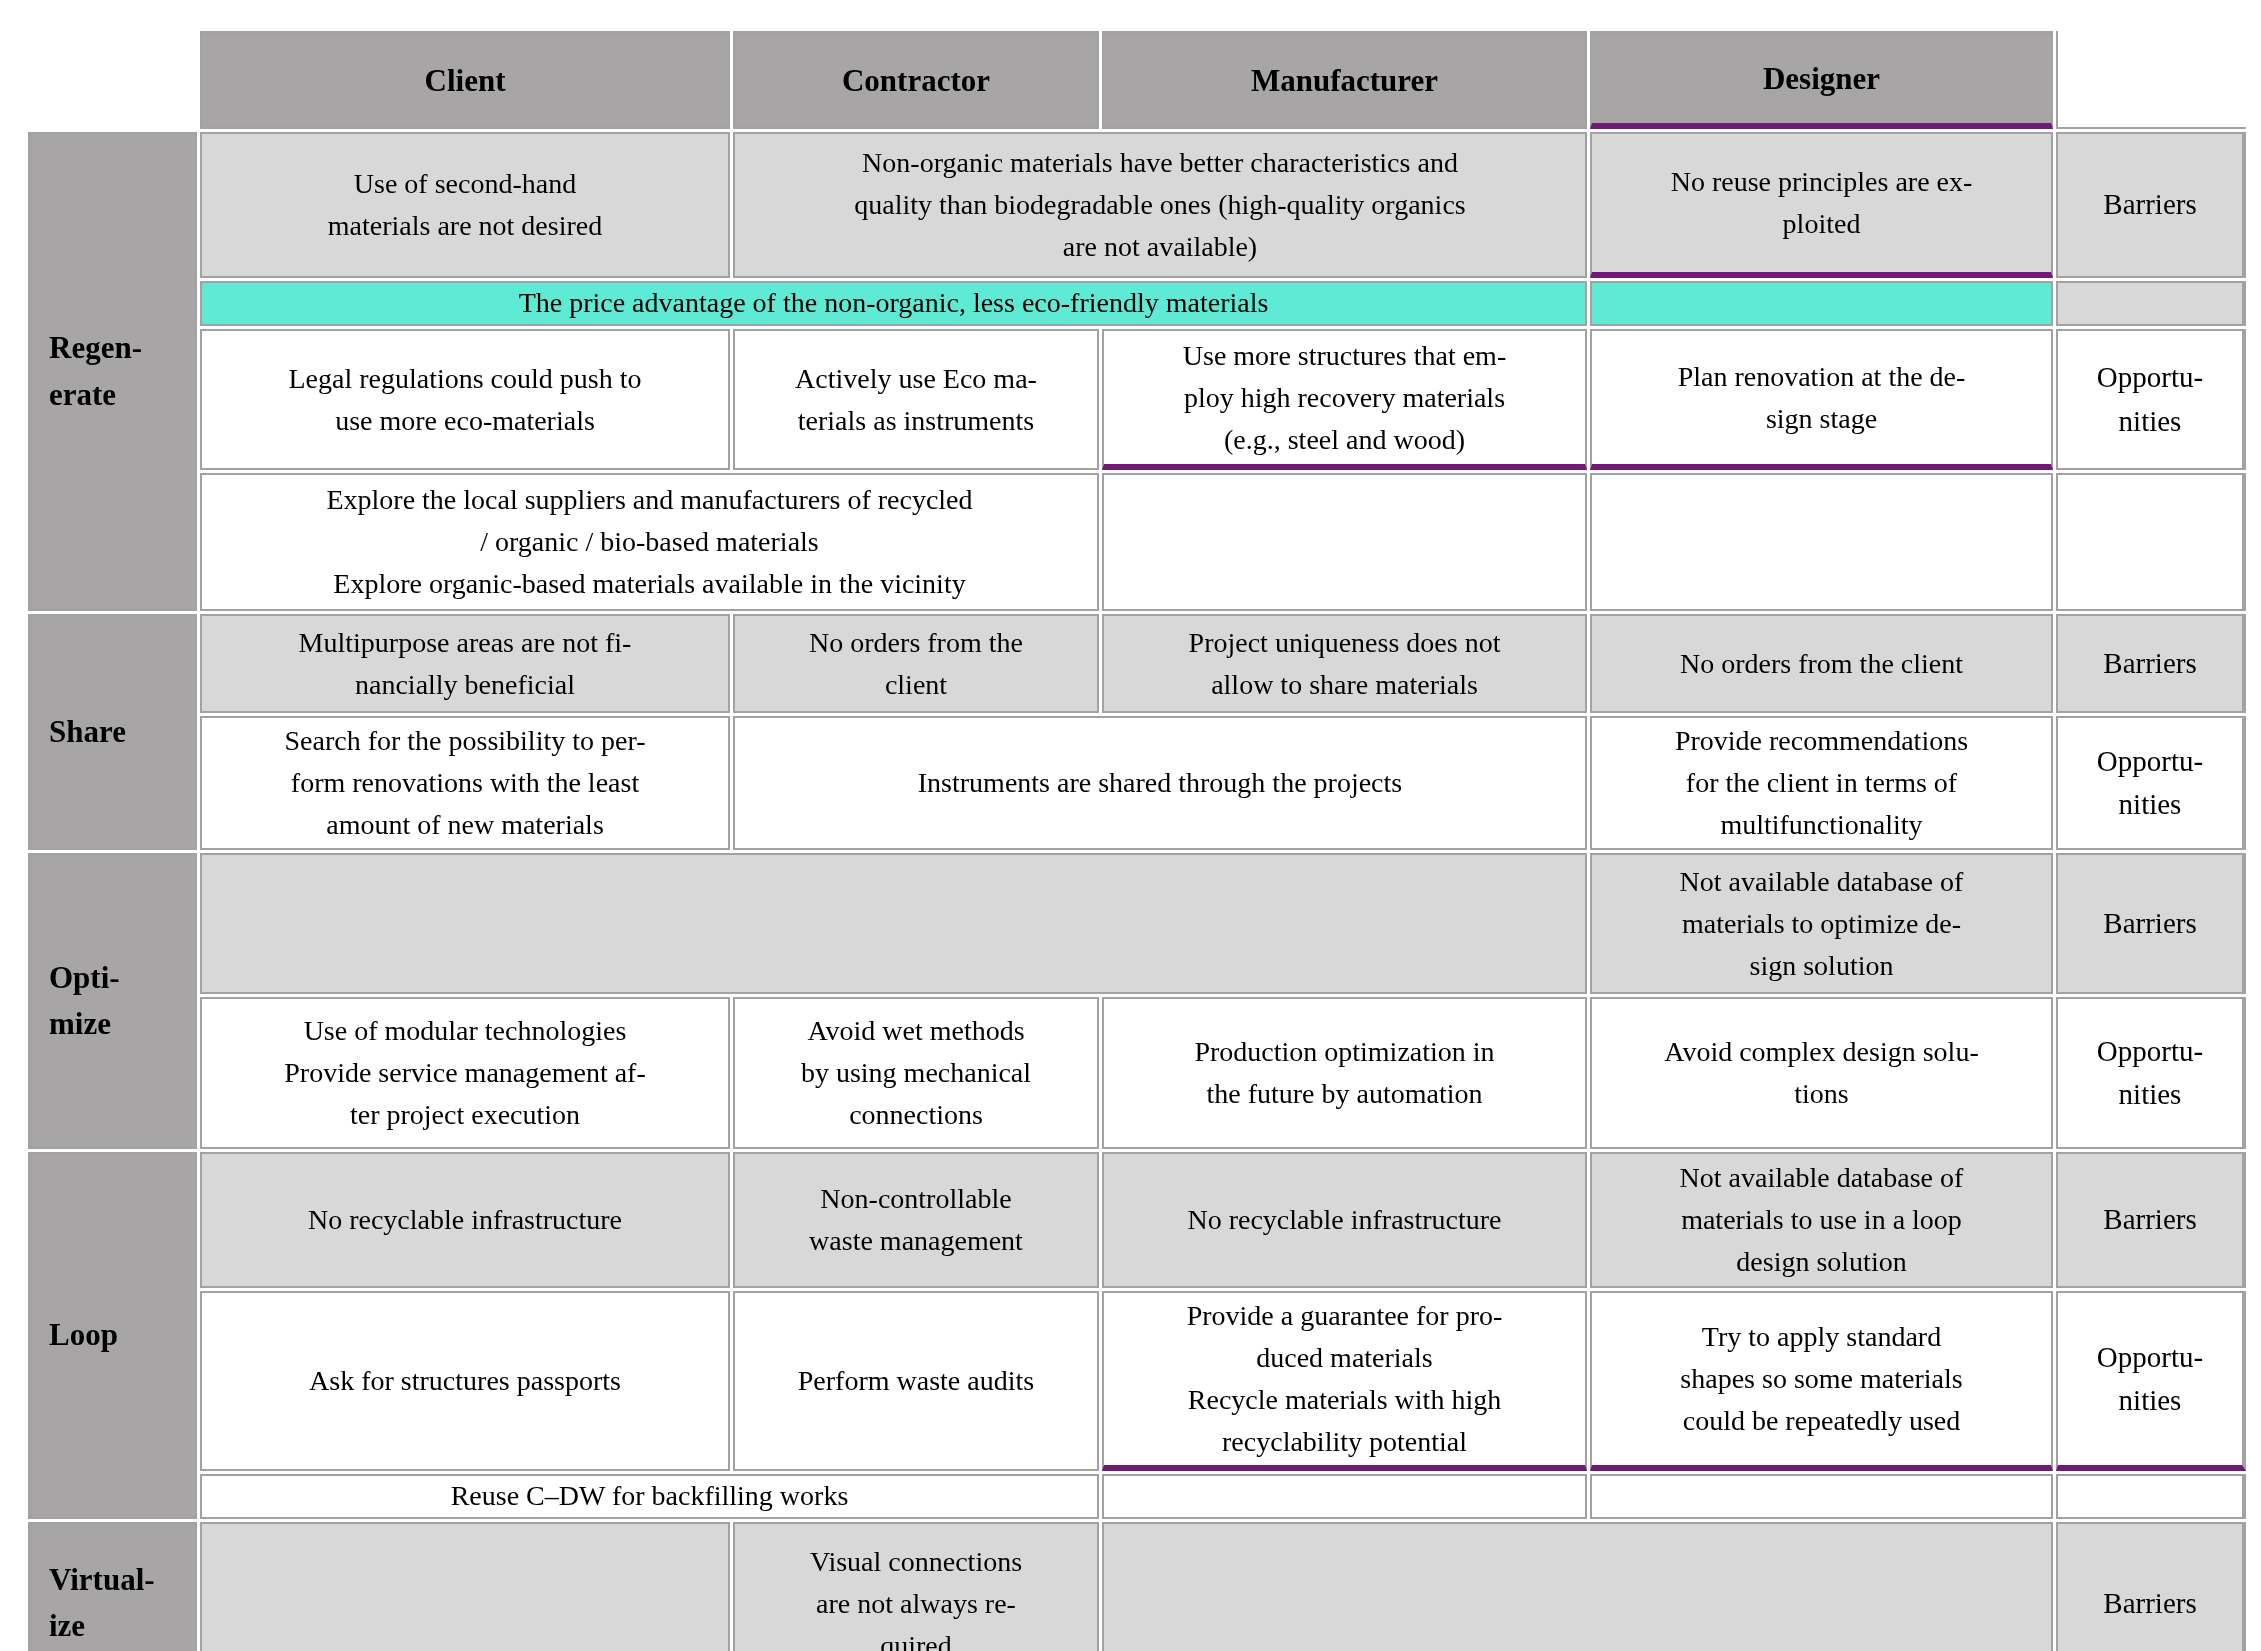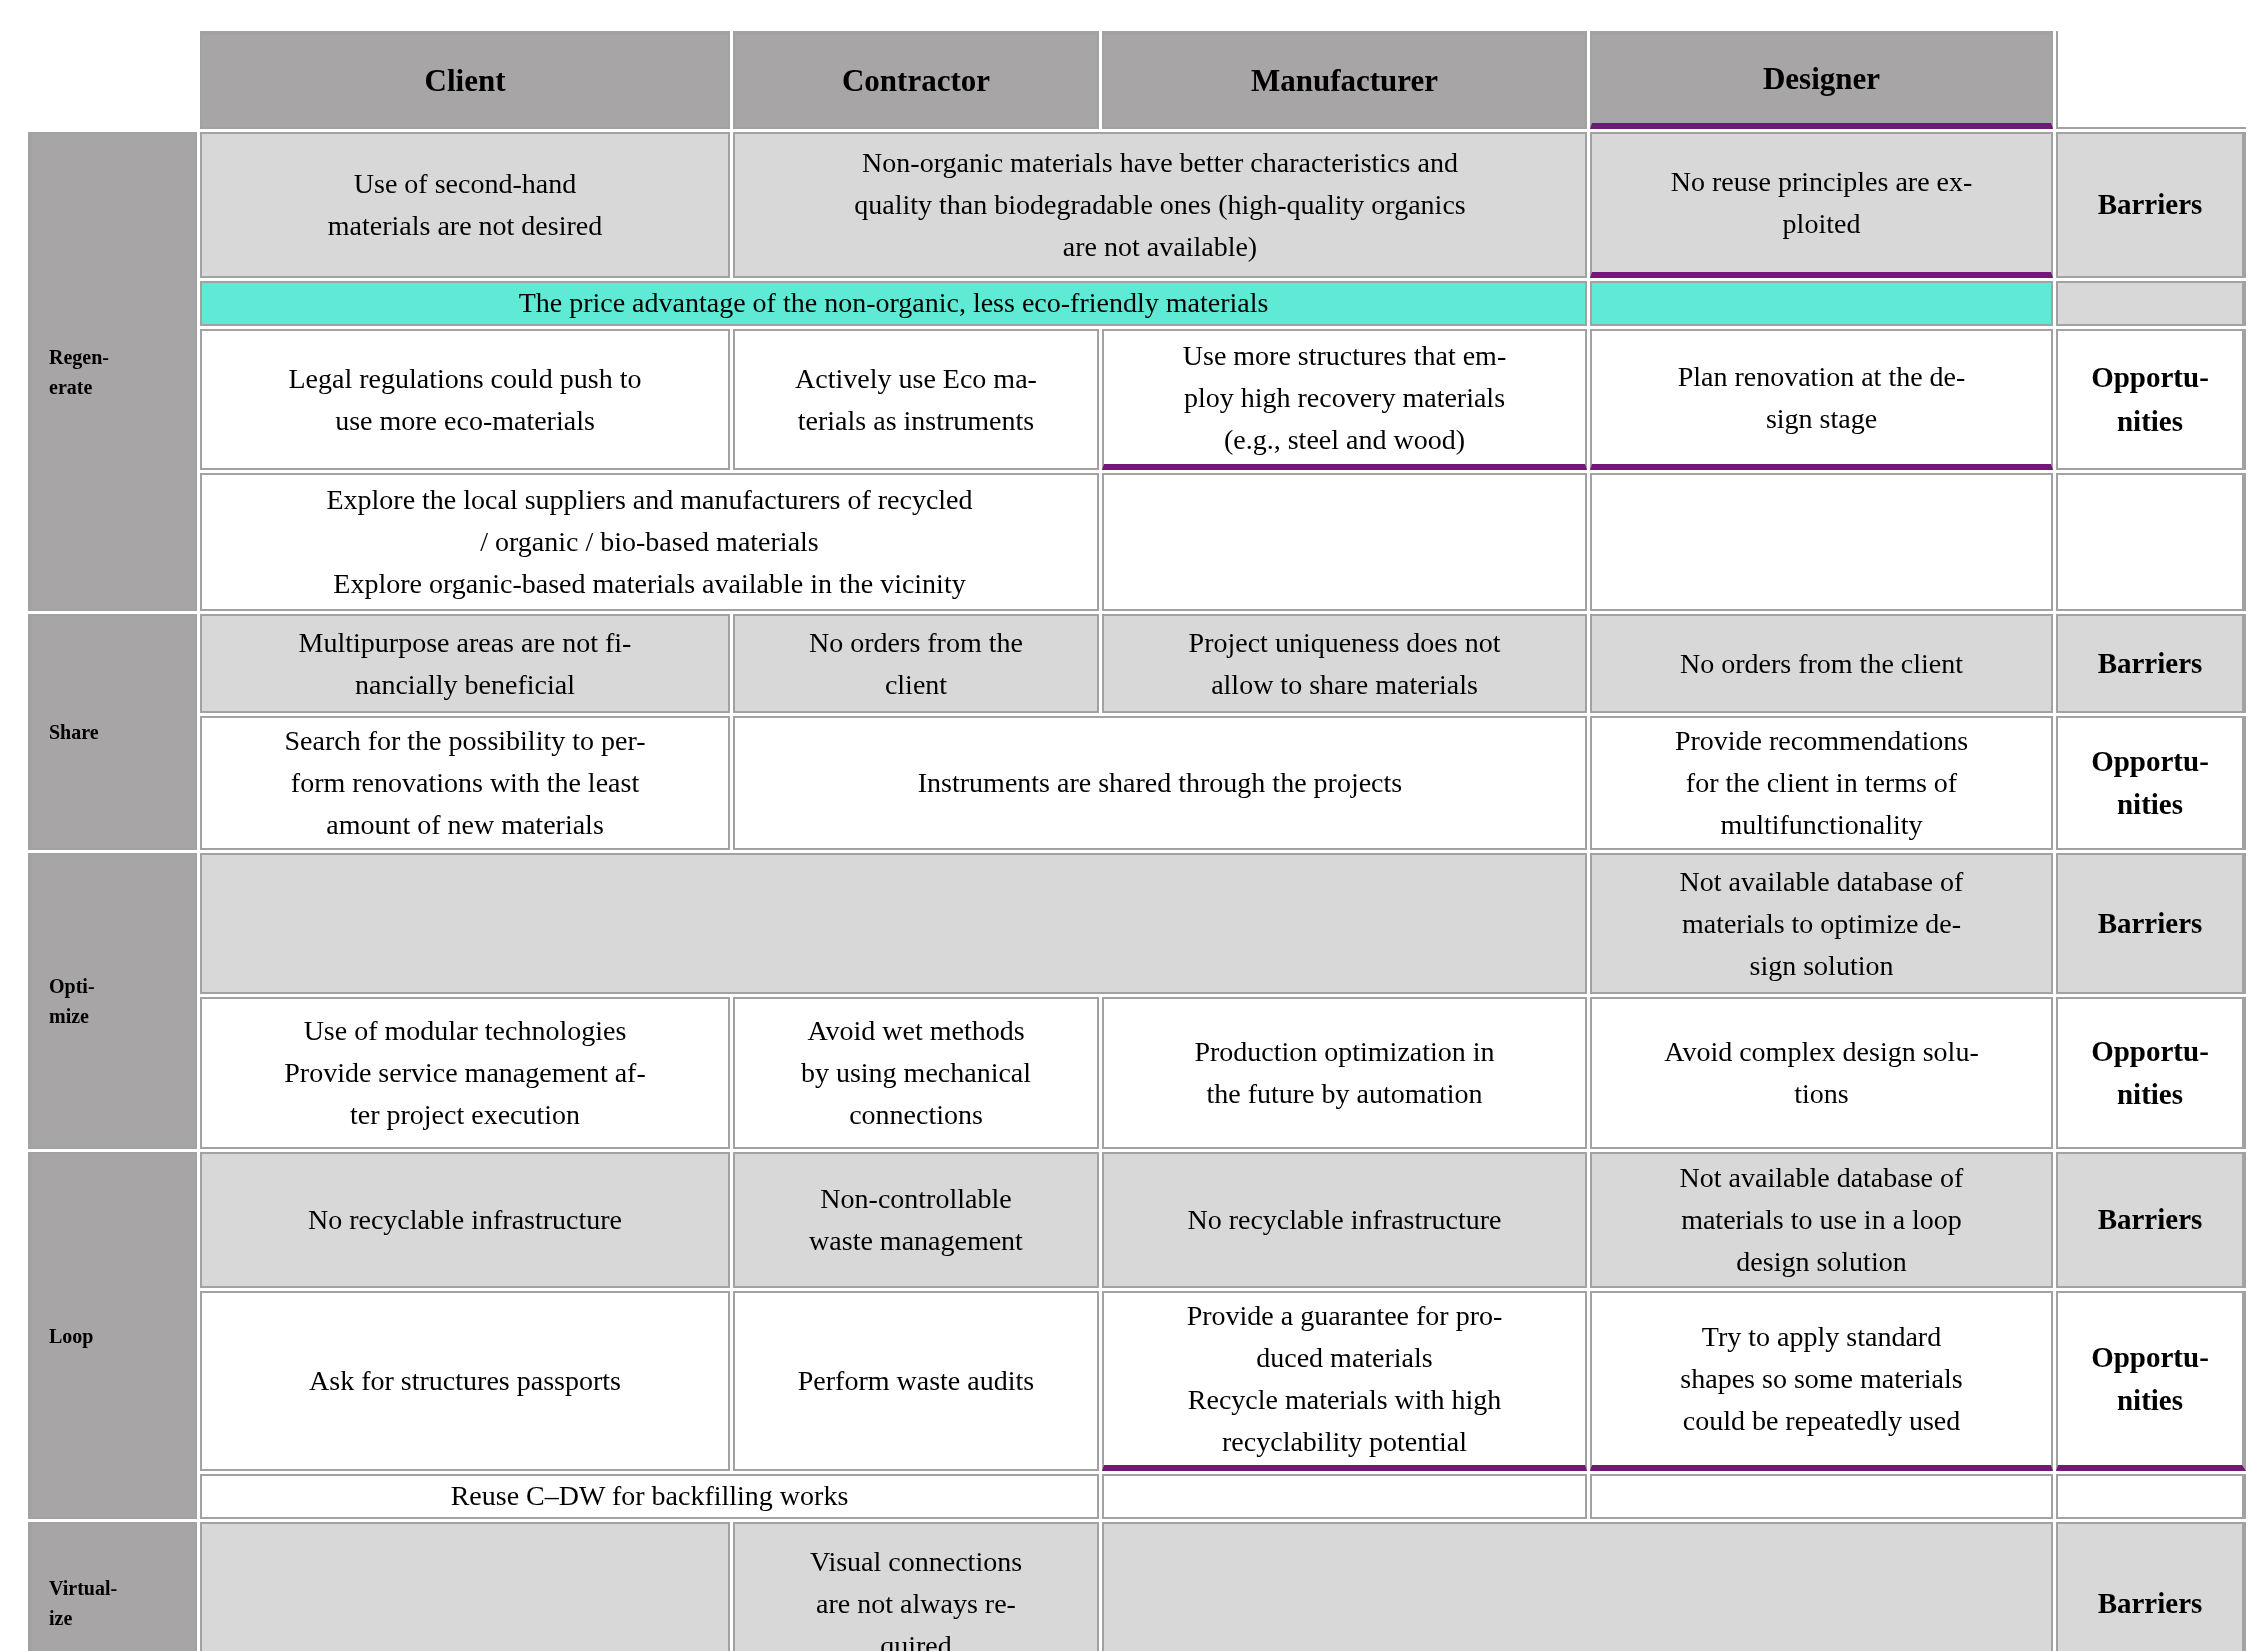--- a/index.html
+++ b/index.html
@@ -7,23 +7,23 @@
         font-family:"Liberation Serif","DejaVu Serif",serif;color:#000;padding-left:27px;}
   table.matrix{position:absolute;left:25px;top:28px;border-collapse:separate;border-spacing:3px;
         table-layout:fixed;background:#ffffff;}
   td,th{border:2px solid #a2a2a2;box-sizing:border-box;vertical-align:middle;text-align:center;
         white-space:pre-line;padding:2px 10px;font-size:28px;line-height:1.5;font-weight:normal;
         overflow:hidden;}
   th{font-size:31px;font-weight:bold;background:#a7a5a5;border-top-width:4px;}
   .bar{background:#d8d8d8;}
   .price{background:#5eead4;}
   .white{background:#ffffff;}
-  .group{background:#a7a5a5;font-size:20px;font-weight:bold;text-align:left;
+  .group{background:#a7a5a5;font-size:31px;font-weight:bold;text-align:left;
          padding-left:17px;border-left-width:4px;}
-  .tag{font-size:29px;font-weight:bold;border-right-width:4px;}
+  .tag{font-size:29px;font-weight:normal;border-right-width:4px;}
   .corner-tl{border:none;background:none;}
   .corner-tr{border:none;background:none;border-left:2px solid #a2a2a2;border-bottom:2px solid #a2a2a2;}
   .bb-black{border-bottom:6px solid #701a75;}
   .bb-outer{border-bottom-width:4px;}
   .tight{line-height:1.3;}
 </style>
 </head>
 <body>
 
 <div class="page">

